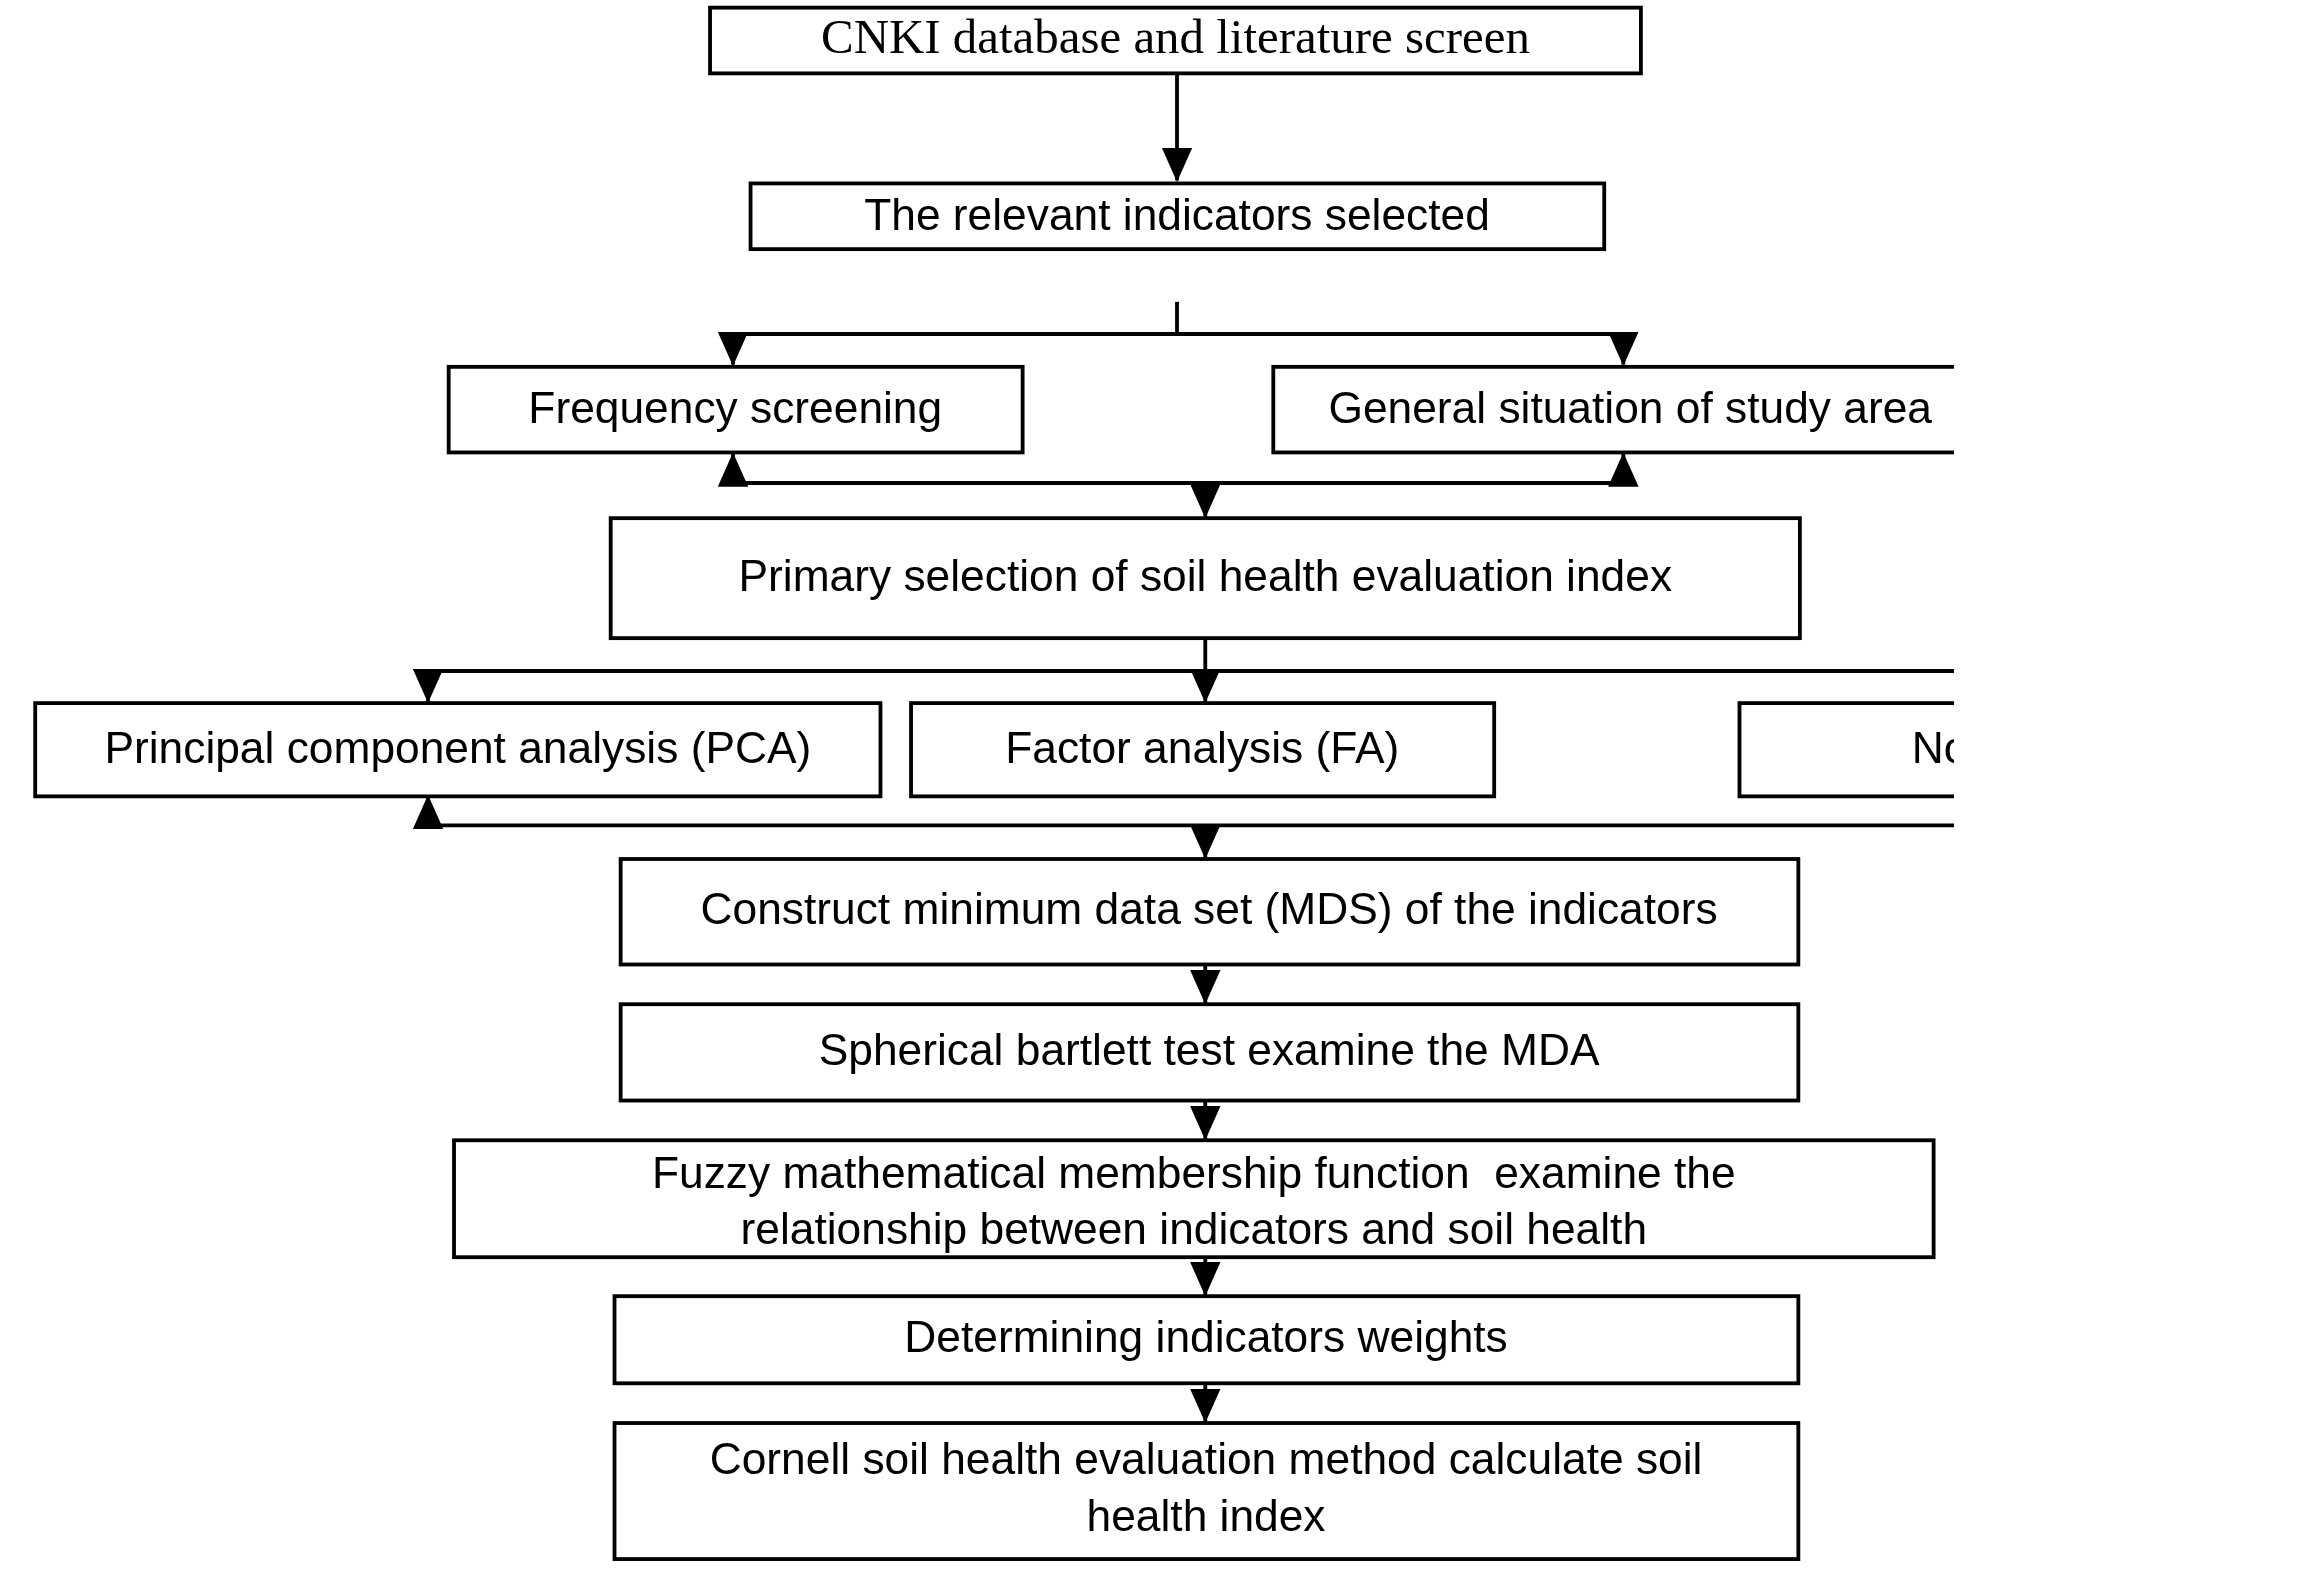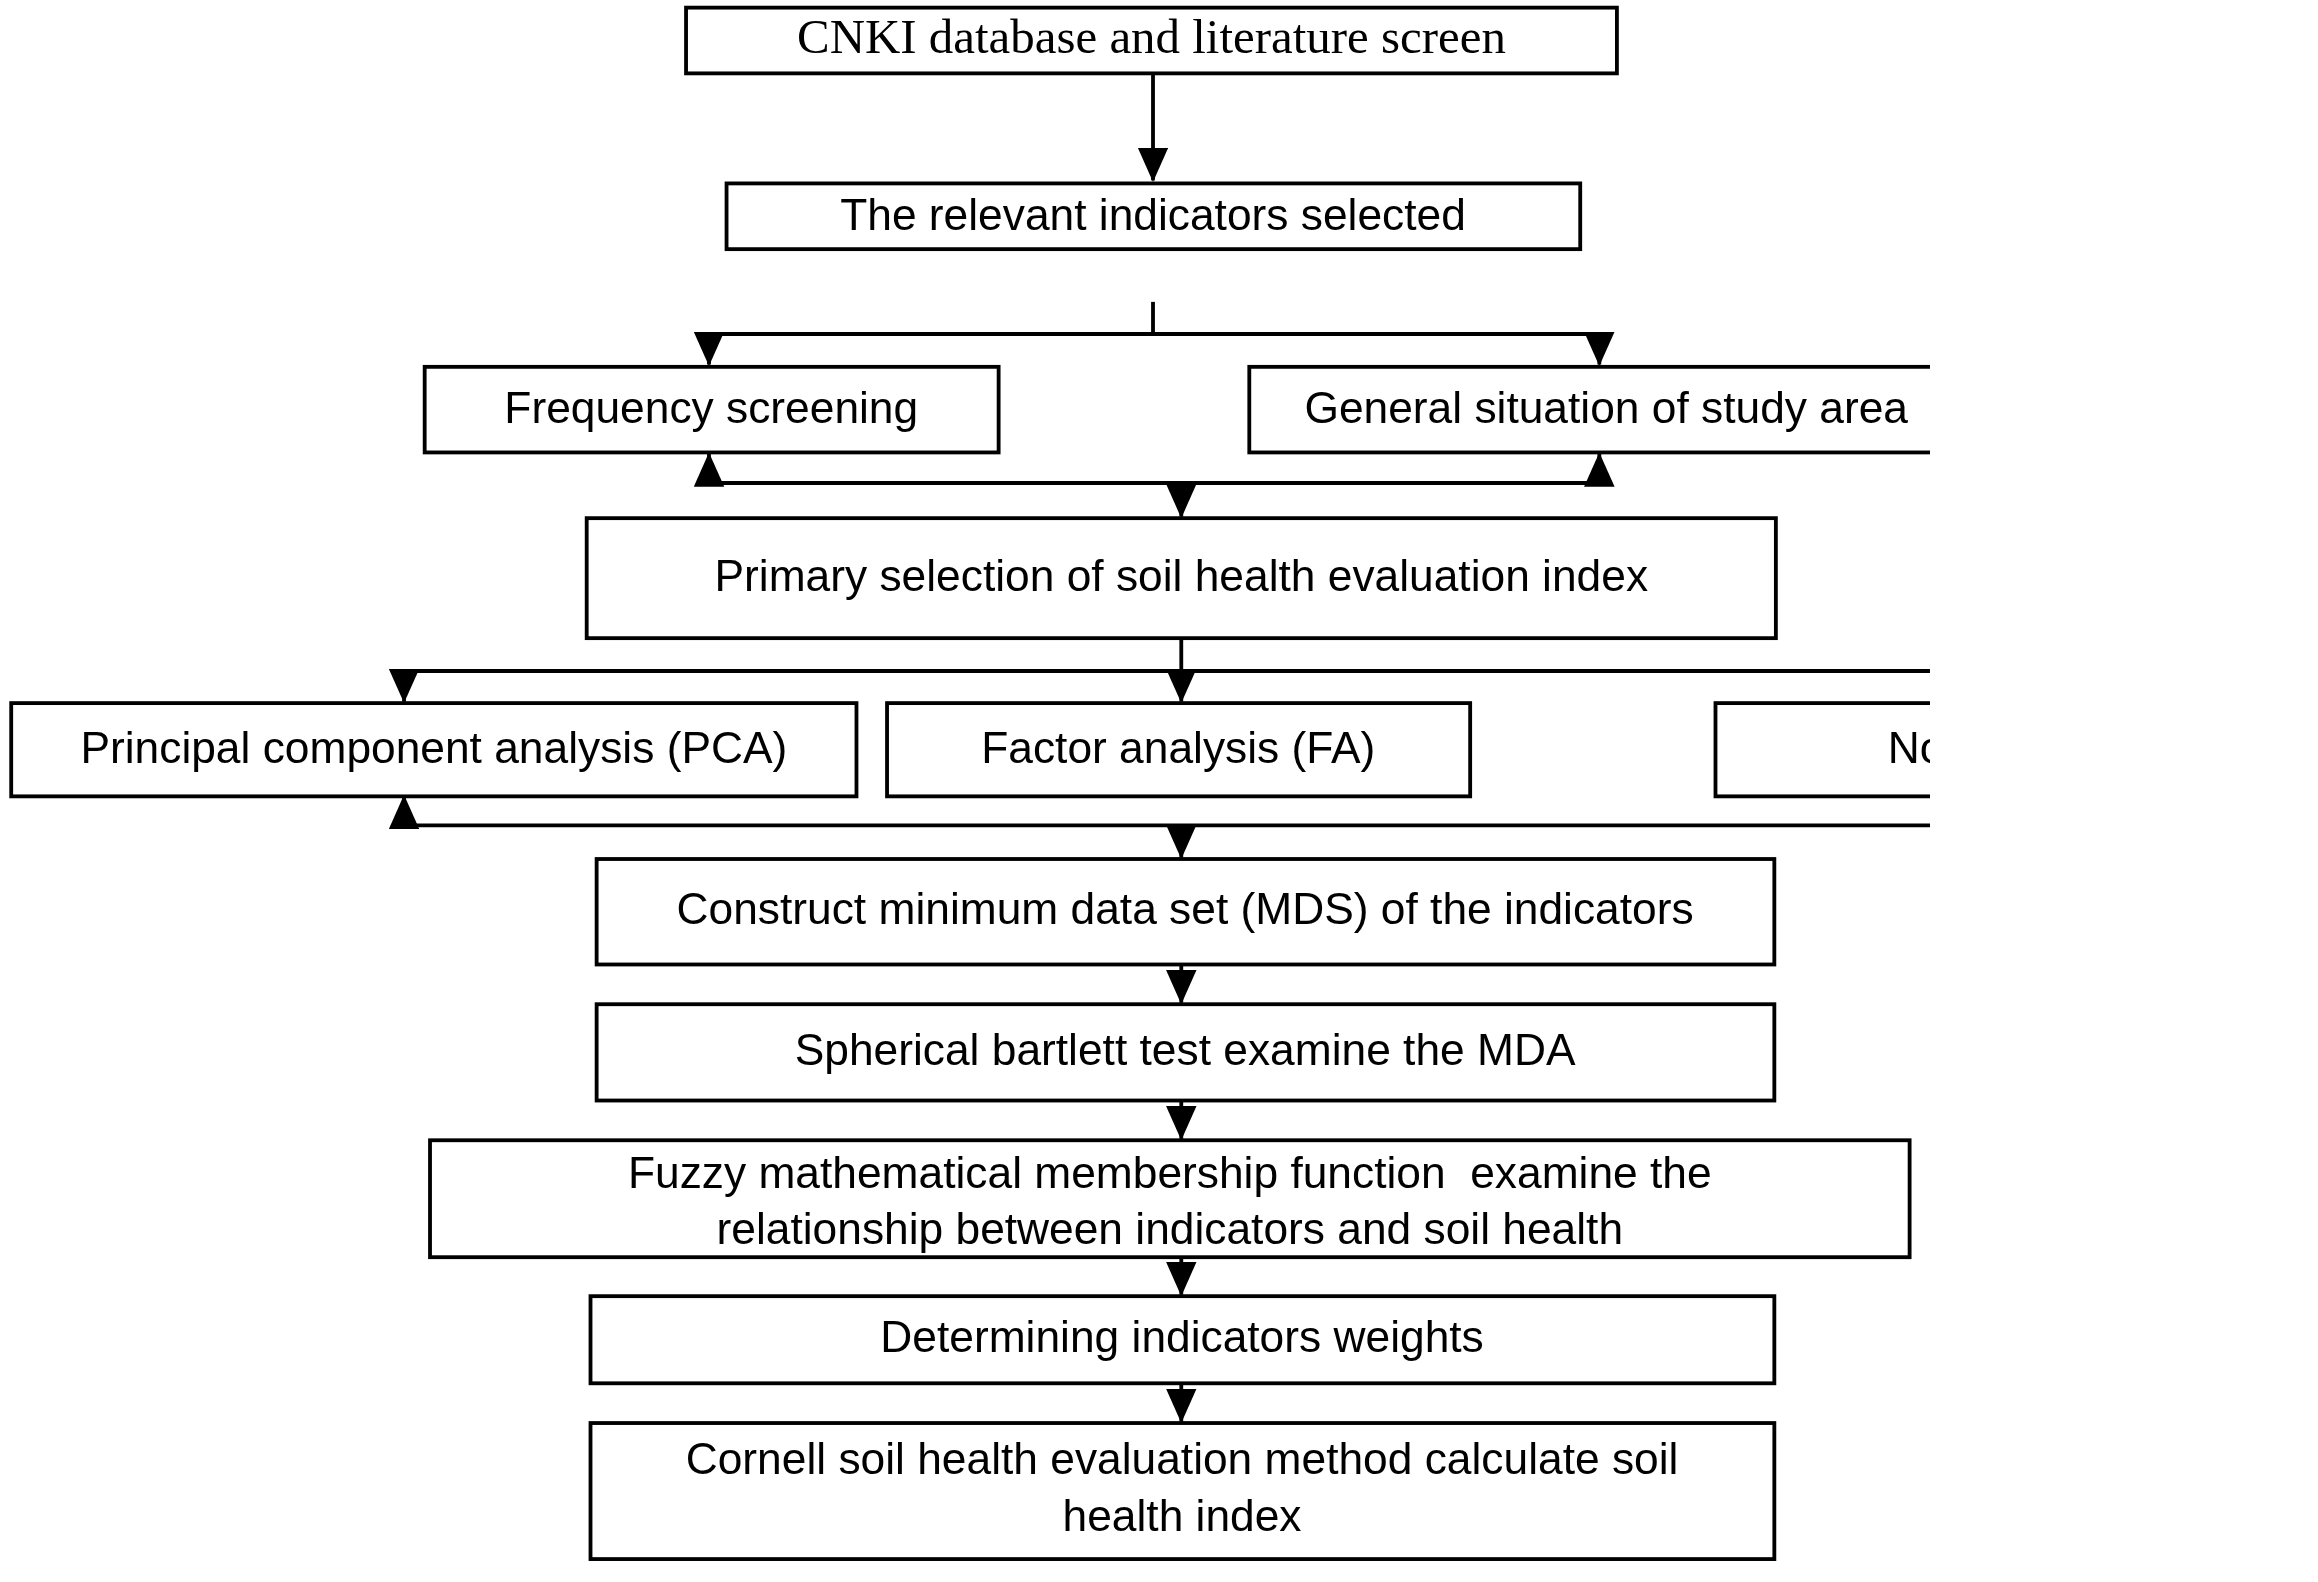--- a/index.html
+++ b/index.html
@@ -10,20 +10,21 @@
   }
   body {
     font-family: "Liberation Sans", sans-serif;
   }
   #flow-root {
     position: relative;
     width: 1930px;
     height: 1582px;
     background: #ffffff;
     overflow: hidden;
+    margin-left: 24px;
   }
   svg.flow-svg {
     position: absolute;
     top: 0;
     left: 0;
     width: 2319px;
     height: 1582px;
     display: block;
   }
   .node-box {

